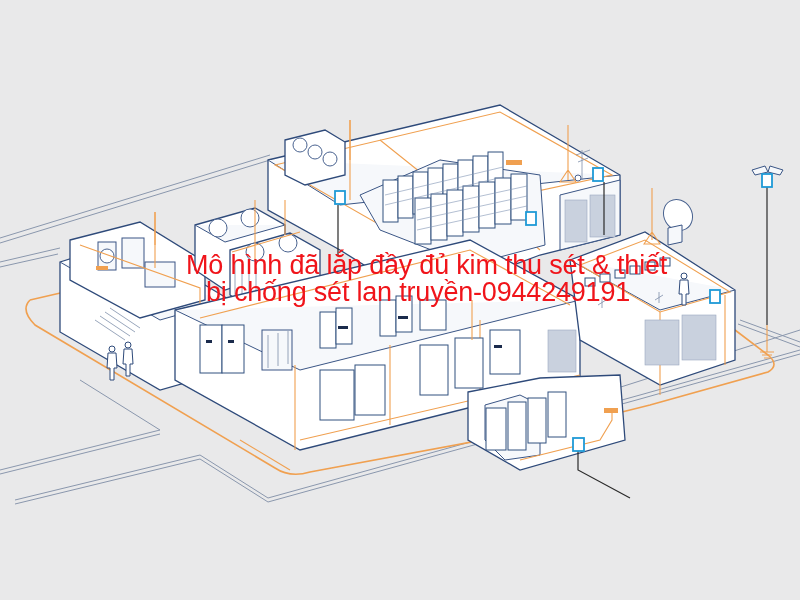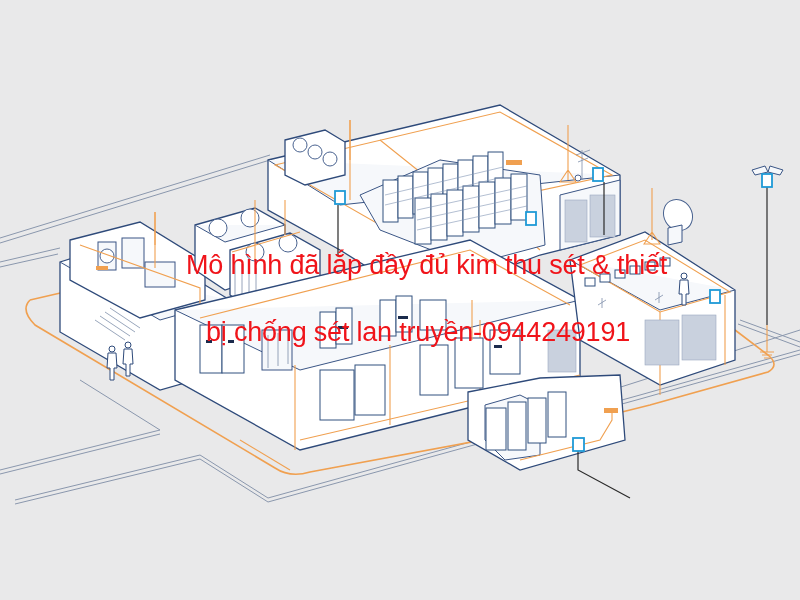--- a/index.html
+++ b/index.html
@@ -4,21 +4,21 @@
 <style>
   html, body { margin: 0; padding: 0; }
   body { width: 800px; height: 600px; overflow: hidden; background: #e9e9ea; position: relative; font-family: "DejaVu Sans", sans-serif; }
   #stage { position: absolute; left: 0; top: 0; width: 800px; height: 600px; }
   .caption {
     position: absolute; left: 186px; top: 252px; width: 440px;
     font-family: Liberation Sans, sans-serif;
     font-size: 27px; line-height: 27px; color: #f0141a;
     letter-spacing: -0.2px; white-space: nowrap; pointer-events: none;
   }
-  .caption .l2 { padding-left: 20px; display: block; margin-top: 40px; }
+  .caption .l2 { padding-left: 20px; display: block; }
   .caption .l1 { display: block; }
   svg .wall { fill: #ffffff; stroke: #2e4a7a; stroke-width: 1.3; }
   svg .wall2 { fill: #f6f8fb; stroke: #3a5585; stroke-width: 1; }
   svg .thin { fill: none; stroke: #7d8eaa; stroke-width: 0.8; }
   svg .road { fill: none; stroke: #8a97ad; stroke-width: 1; }
   svg .gnd { fill: none; stroke: #f0a050; stroke-width: 1.6; }
   svg .gndT { fill: none; stroke: #f0a050; stroke-width: 1.1; }
   svg .spd { fill: #ffffff; stroke: #1e9ad6; stroke-width: 1.8; }
   svg .rack { fill: #ffffff; stroke: #30507f; stroke-width: 1; }
   svg .rackline { stroke: #7f93b3; stroke-width: 0.6; }

